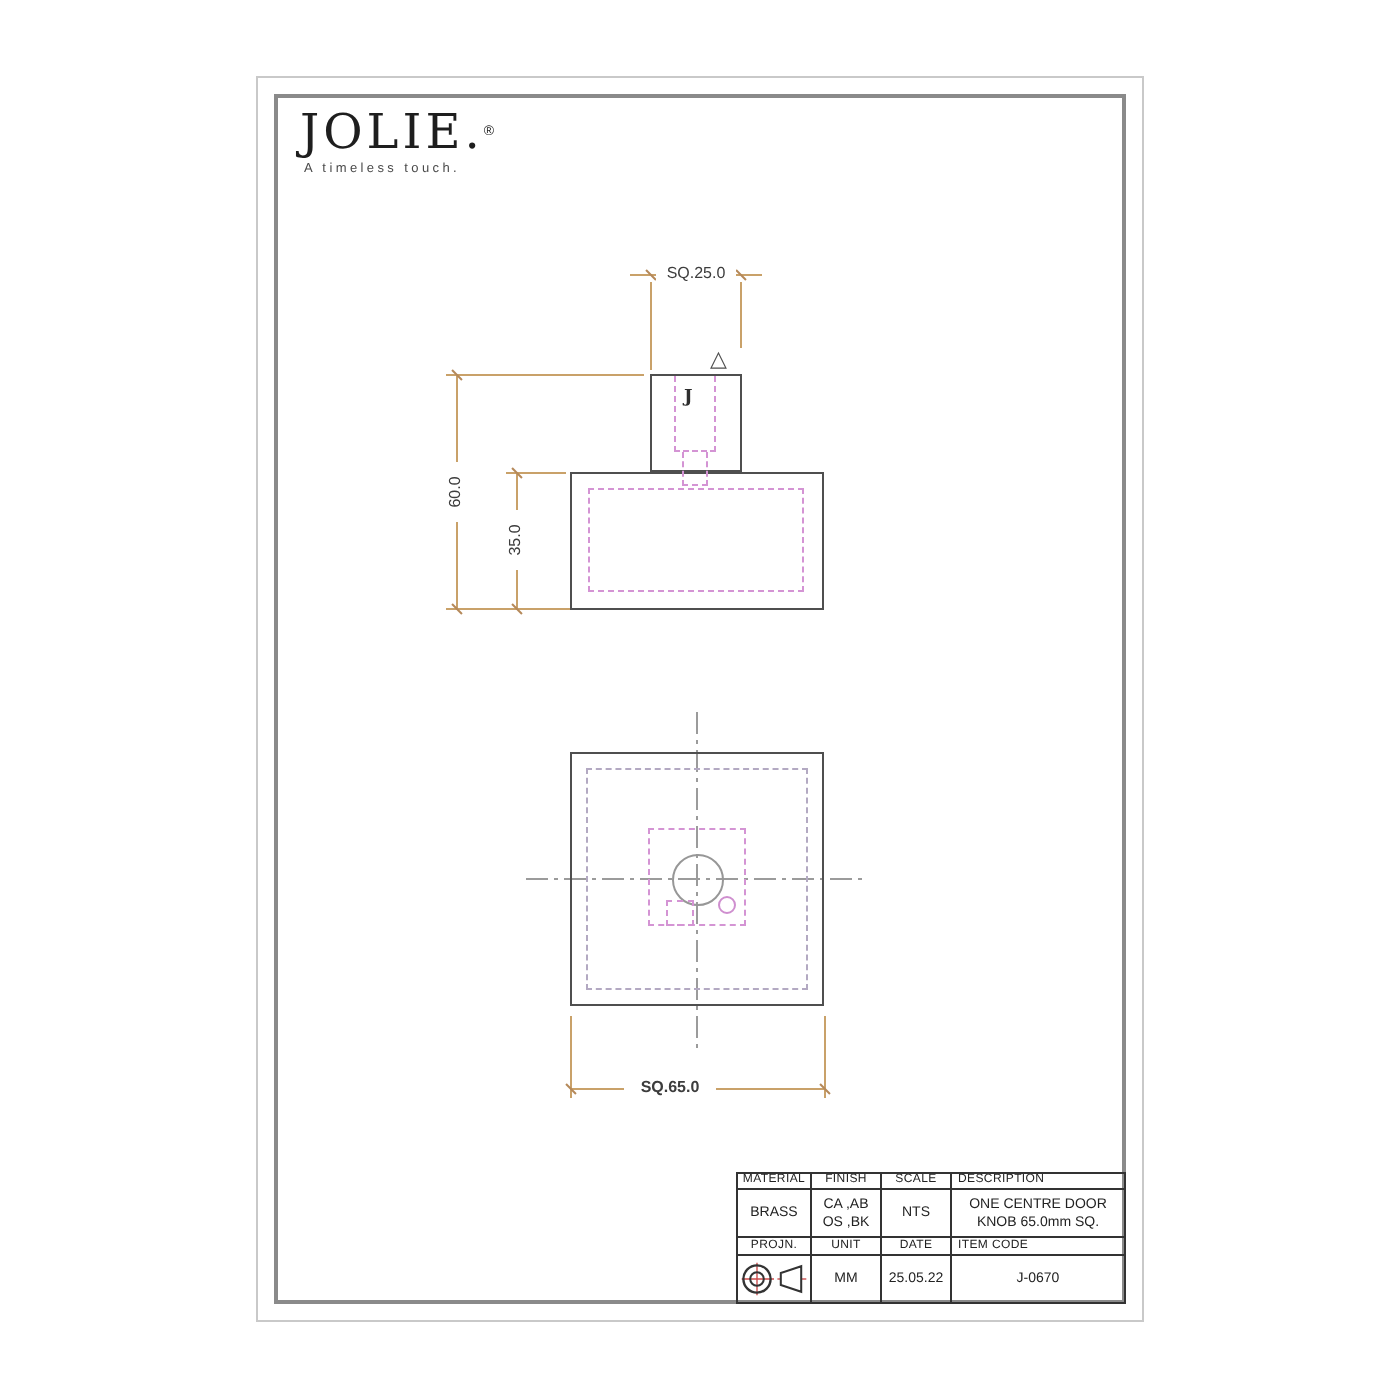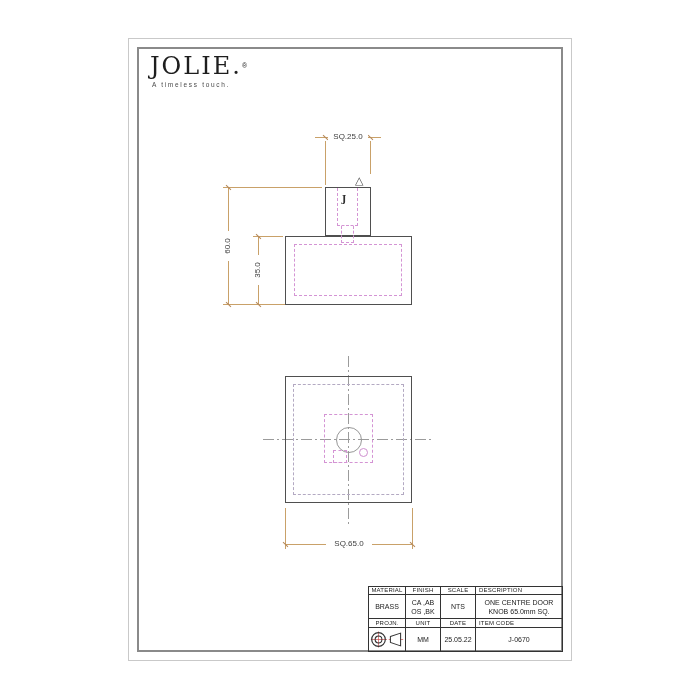--- a/index.html
+++ b/index.html
@@ -92,21 +92,21 @@
   <div class="abs hidden-rect" style="left:324px;top:414px;width:49px;height:49px;"></div>
   <div class="abs circle" style="left:336px;top:427px;width:26px;height:26px;"></div>
   <div class="abs hidden-rect" style="left:333px;top:450px;width:14px;height:13px;"></div>
   <div class="abs m-circle" style="left:359px;top:448px;width:9px;height:9px;"></div>
 
   <div class="abs dim-v" style="left:285px;top:508px;height:41px;"></div>
   <div class="abs dim-v" style="left:412px;top:508px;height:41px;"></div>
   <div class="abs dim-h" style="left:285px;top:544px;width:128px;"></div>
   <div class="abs tick" style="left:282px;top:544px;"></div>
   <div class="abs tick" style="left:409px;top:544px;"></div>
-  <div class="abs dim-text" style="left:326px;top:539px;width:46px;">SQ.65.0</div>
+  <div class="abs dim-text" style="left:312px;top:539px;width:46px;font-weight:bold;">SQ.65.0</div>
 
   <div class="abs tblock">
 
     <div class="tcell">
         <span class="th">MATERIAL</span>
       </div>
     <div class="tcell">
         <span class="th">FINISH</span>
       </div>
     <div class="tcell">

